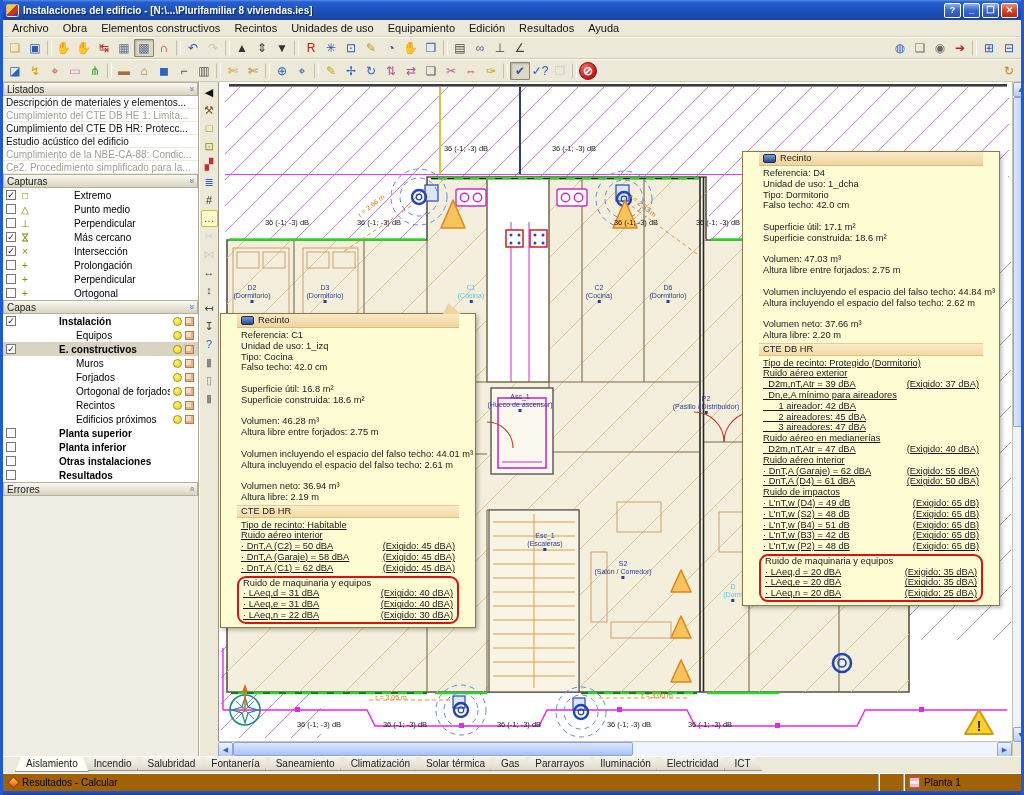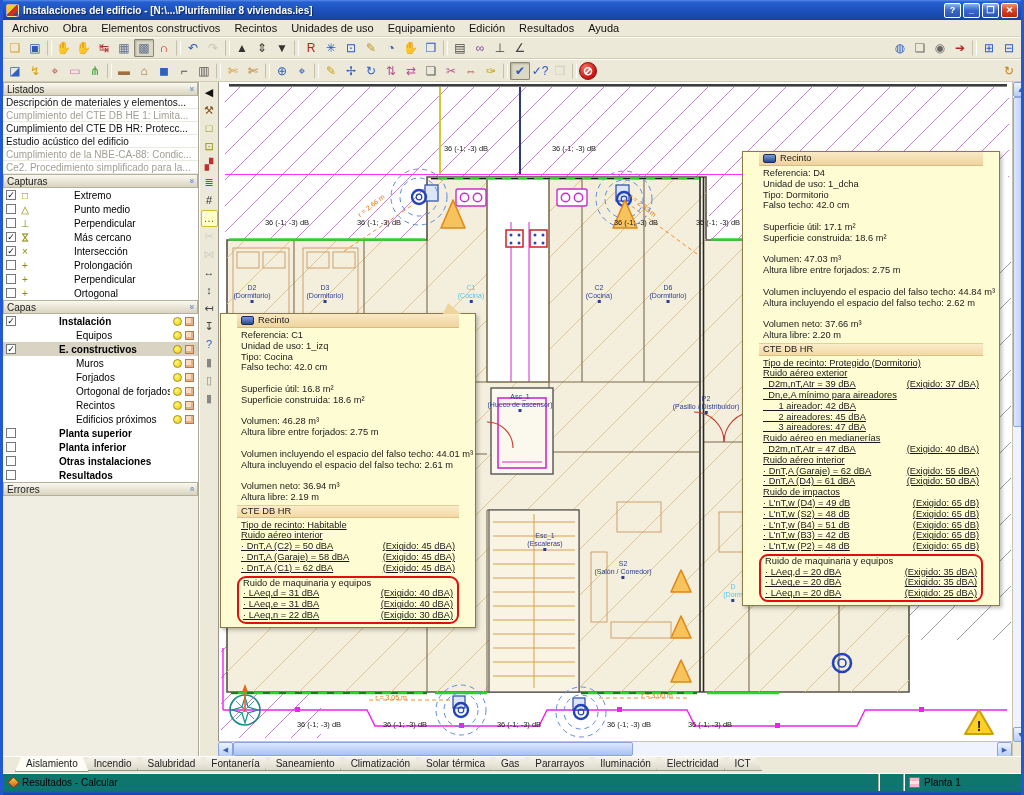--- a/index.html
+++ b/index.html
@@ -110,21 +110,21 @@
   .sb-track { flex:1; }
   .sb-corner { flex:0 0 14px; background:#ece9d8; }
   
   .tabsrow { height:17px; flex:0 0 17px; display:flex; align-items:flex-start; background:#ece9d8;
     border-top:1px solid #fff; padding-left:12px; }
   .tab { height:14px; line-height:13px; padding:0 10px; margin-right:-6px; font-size:10px; color:#222;
     background:linear-gradient(#f6f4ec,#ddd9ca); border:1px solid #989384; border-top:none;
     clip-path:polygon(6px 0,calc(100% - 6px) 0,100% 100%,0 100%); z-index:1; white-space:nowrap; }
   .tab.active { background:#fdfdf6; height:15px; z-index:3; }
   
-  .statusbar { height:18px; flex:0 0 18px; display:flex; align-items:stretch; background:#0f766e;
+  .statusbar { height:18px; flex:0 0 18px; display:flex; align-items:stretch; background:#a16207;
     border-top:1px solid #fff; font-size:10px;gap:24px; }
   .status-left { flex:1; display:flex; align-items:center; gap:4px; padding-left:4px;
     border-right:1px solid #aca899; box-shadow:1px 0 0 #fff; }
   .status-icon { width:9px; height:9px; transform:rotate(45deg); margin-left:2px;
     background:linear-gradient(135deg,#f6d23a,#e05020); border:1px solid #904010; }
   .status-right { width:118px; flex:0 0 118px; display:flex; align-items:center; gap:4px; padding-left:5px;
     border-left:1px solid #aca899; box-shadow:inset 1px 0 0 #fff; }
   .planta-icon { width:11px; height:11px;
     background:linear-gradient(180deg,#f4b8c8 32%,#fbe8ee 32% 65%,#f4b8c8 65%); border:1px solid #a06078; }
   .bottom-border { height:4px; flex:0 0 4px; background:linear-gradient(180deg,#2258d0,#16449e); }

